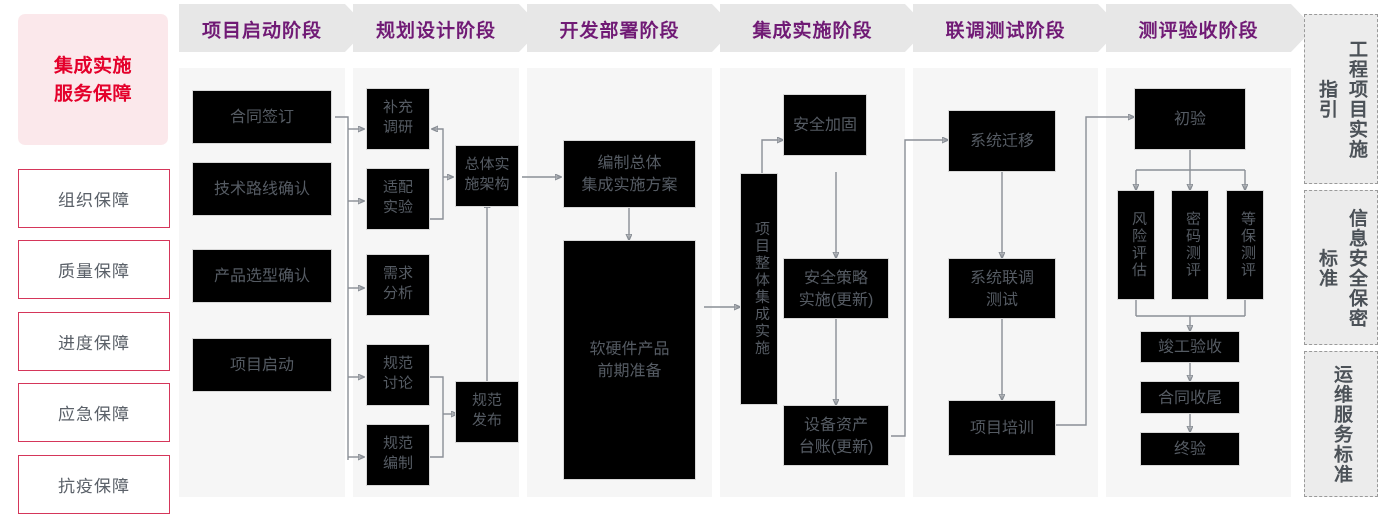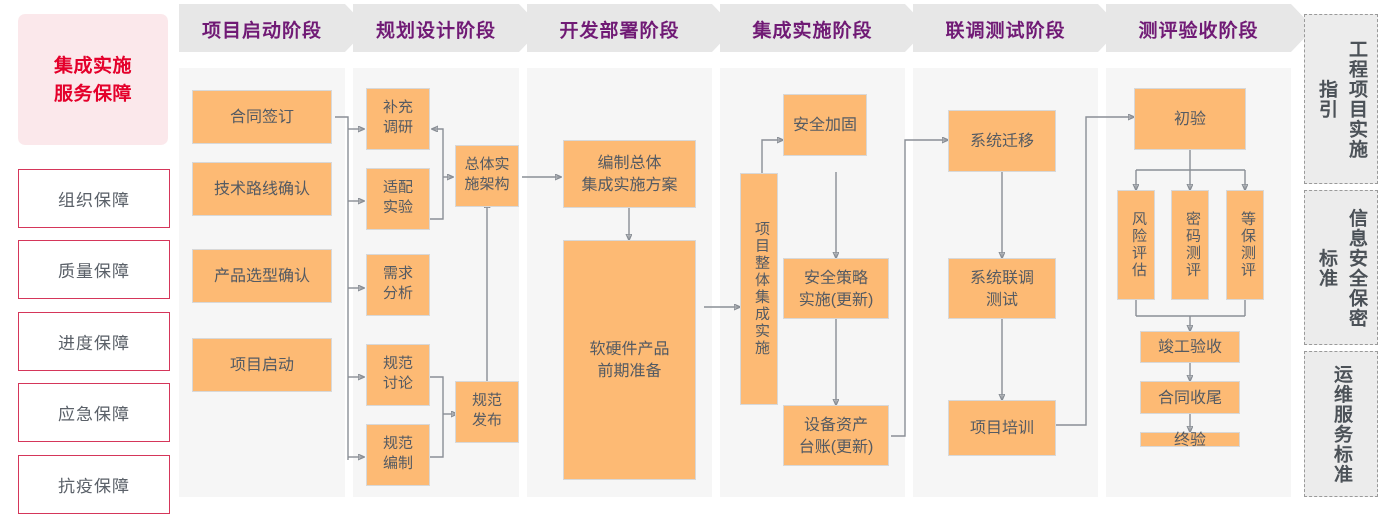--- a/index.html
+++ b/index.html
@@ -48,21 +48,21 @@
   .phase-head .chev svg{display:block;}
 
   
   .phase-body{
     position:absolute;top:68px;height:429px;
     background:#f6f6f6;
   }
 
   
   .node{
-    position:absolute;background:#fdba74;border:1px solid #d8d8d8;
+    position:absolute;background:#000000;border:1px solid #d8d8d8;
     display:flex;align-items:center;justify-content:center;text-align:center;
     color:#555b63;font-size:16px;line-height:22px;
     box-sizing:border-box;
   }
   .node.sm{font-size:15px;line-height:20px;font-family:Liberation Mono, monospace;}
   .node.vert{
     writing-mode:vertical-rl;text-orientation:upright;
     letter-spacing:2px;
   }
 
@@ -325,21 +325,21 @@
   </div>
   <div class="node vert sm" style="left:1226px;top:190px;width:38px;height:110px">
     <span>等保测评</span>
   </div>
   <div class="node" style="left:1140px;top:331px;width:100px;height:32px">
     <span>竣工验收</span>
   </div>
   <div class="node" style="left:1140px;top:381px;width:100px;height:33px">
     <span>合同收尾</span>
   </div>
-  <div class="node" style="left:1140px;top:432px;width:100px;height:15px">
+  <div class="node" style="left:1140px;top:432px;width:100px;height:34px">
     <span>终验</span>
   </div>
 
   <div class="std-box" style="top:14px;height:170px">
     <span class="vtxt">工程项目实施指引</span>
   </div>
   <div class="std-box" style="top:190px;height:155px">
     <span class="vtxt">信息安全保密标准</span>
   </div>
   <div class="std-box" style="top:351px;height:146px">

